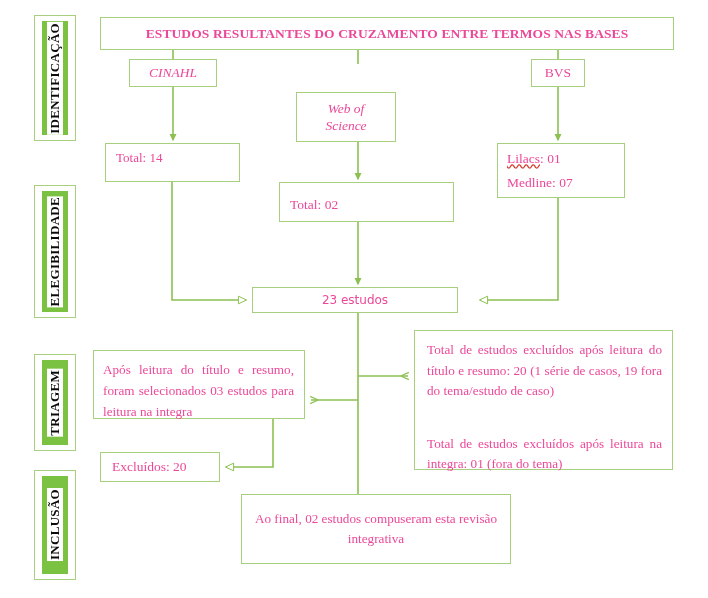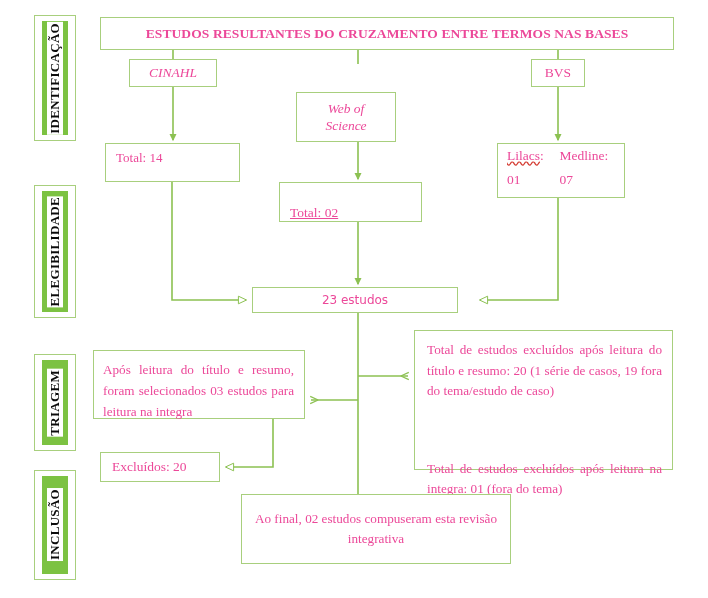--- a/index.html
+++ b/index.html
@@ -101,34 +101,33 @@
     width: 135px;
     height: 39px;
     align-items: flex-start;
     padding: 6px 0 0 10px;
   }
   #total-cinahl .txt { font-size: 13px; }
 
   #total-wos {
     left: 279px;
     top: 182px;
-    width: 143px;
+    width: 175px;
     height: 40px;
-    align-items: flex-end;
+    align-items: center;
     padding: 6px 0 0 10px;
-    text-decoration: underline;
   }
   #total-wos .txt { font-size: 13.5px; }
 
   #total-bvs {
     left: 497px;
     top: 143px;
     width: 128px;
     height: 55px;
-    flex-direction: row;
+    flex-direction: column;
     justify-content: center;
     padding: 0 0 0 9px;
   }
   #total-bvs .line { font-size: 13.5px; line-height: 24px; }
   .misspelled {
     text-decoration: underline wavy #d43a30;
     text-decoration-skip-ink: none;
   }
 
   
@@ -171,21 +170,21 @@
     justify-content: flex-start;
     padding: 9px 10px 0 12px;
     gap: 28px;
   }
   #excluded-box .para {
     font-size: 13.2px;
     line-height: 20.5px;
     text-align: justify;
     text-align-last: left;
   }
-  #excluded-box .para + .para { margin-top: 29px; }
+  #excluded-box .para + .para { margin-top: 4px; }
 
   #excluded-count-box {
     left: 100px;
     top: 452px;
     width: 120px;
     height: 30px;
     align-items: center;
     padding-left: 11px;
   }
   #excluded-count-box .txt { font-size: 13.5px; }

